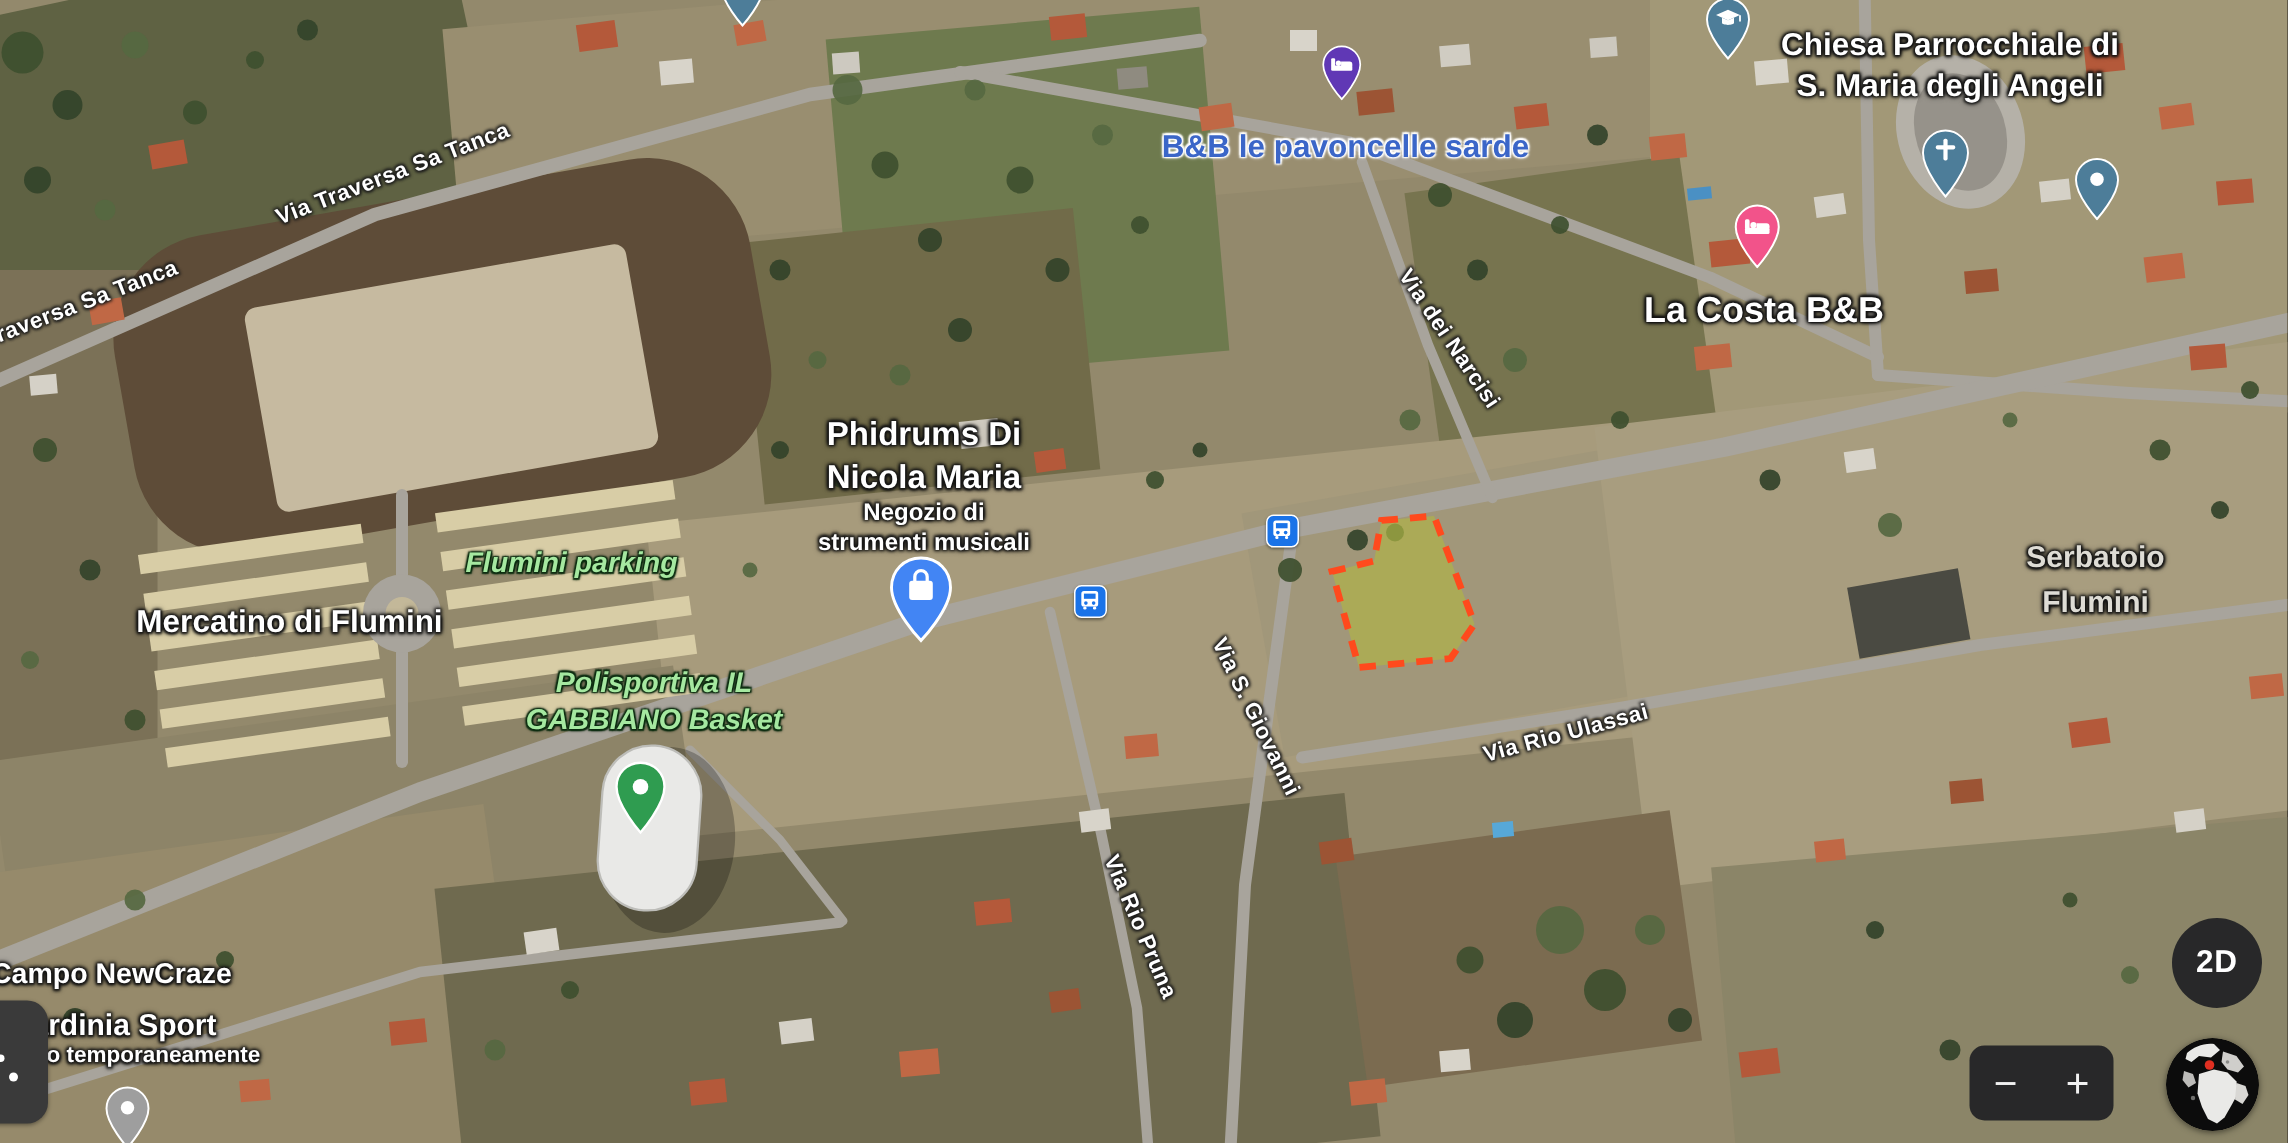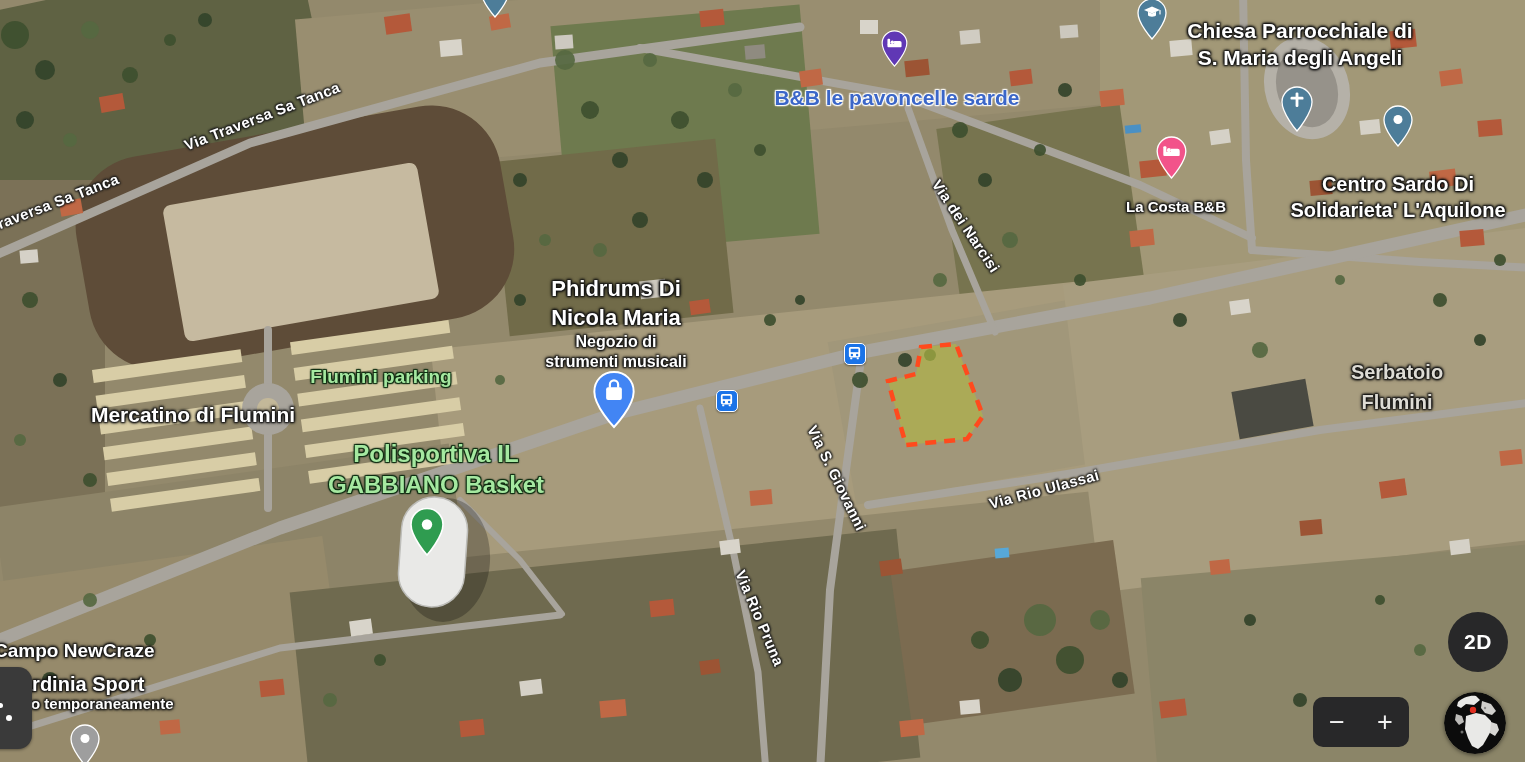--- a/index.html
+++ b/index.html
@@ -218,39 +218,35 @@
   <div class="street" style="left:760px;top:618px;transform:translate(-50%,-50%) rotate(67deg);">Via Rio Pruna</div>
   <div class="street" style="left:1044px;top:489px;transform:translate(-50%,-50%) rotate(-15deg);">Via Rio Ulassai</div>
 
   <div class="lbl" style="left:1300px;top:44px;font-size:21px;">
     <span>Chiesa Parrocchiale di</span><br>
     <span>S. Maria degli Angeli</span>
   </div>
 
   <div class="lbl blue" style="left:897px;top:98px;font-size:21px;">B&amp;B le pavoncelle sarde</div>
 
-  <div class="lbl" style="left:1176px;top:207px;font-size:15px;">La Costa B&amp;B</div>
-
-  <div class="lbl" style="left:1398px;top:197px;font-size:20px;">
-    <span>Centro Sardo Di</span><br>
-    <span>Solidarieta' L'Aquilone</span>
-  </div>
+  <div class="lbl" style="left:1176px;top:207px;font-size:24px;">La Costa B&amp;B</div>
+
 
   <div class="lbl" style="left:616px;top:324px;font-size:22px;">
     <span>Phidrums Di</span><br>
     <span>Nicola Maria</span>
     <span class="sub">Negozio di</span>
     <span class="sub">strumenti musicali</span>
   </div>
 
-  <div class="lbl green" style="left:381px;top:377px;font-size:19px;">Flumini parking</div>
+  <div class="lbl green" style="left:381px;top:377px;font-size:19px;font-style:italic;">Flumini parking</div>
 
   <div class="lbl" style="left:176px;top:415px;font-size:21px;margin-left:17px;">Mercatino di Flumini</div>
 
-  <div class="lbl green" style="left:436px;top:469px;font-size:24px;">
+  <div class="lbl green" style="left:436px;top:469px;font-size:19px;font-style:italic;">
     <span>Polisportiva IL</span><br>
     <span>GABBIANO Basket</span>
   </div>
 
   <div class="lbl gray" style="left:1397px;top:387px;font-size:20px;line-height:1.5;">
     <span>Serbatoio</span><br>
     <span>Flumini</span>
   </div>
 
   <div class="lbl left-align" style="left:-6px;top:651px;font-size:19px;">Campo NewCraze</div>

